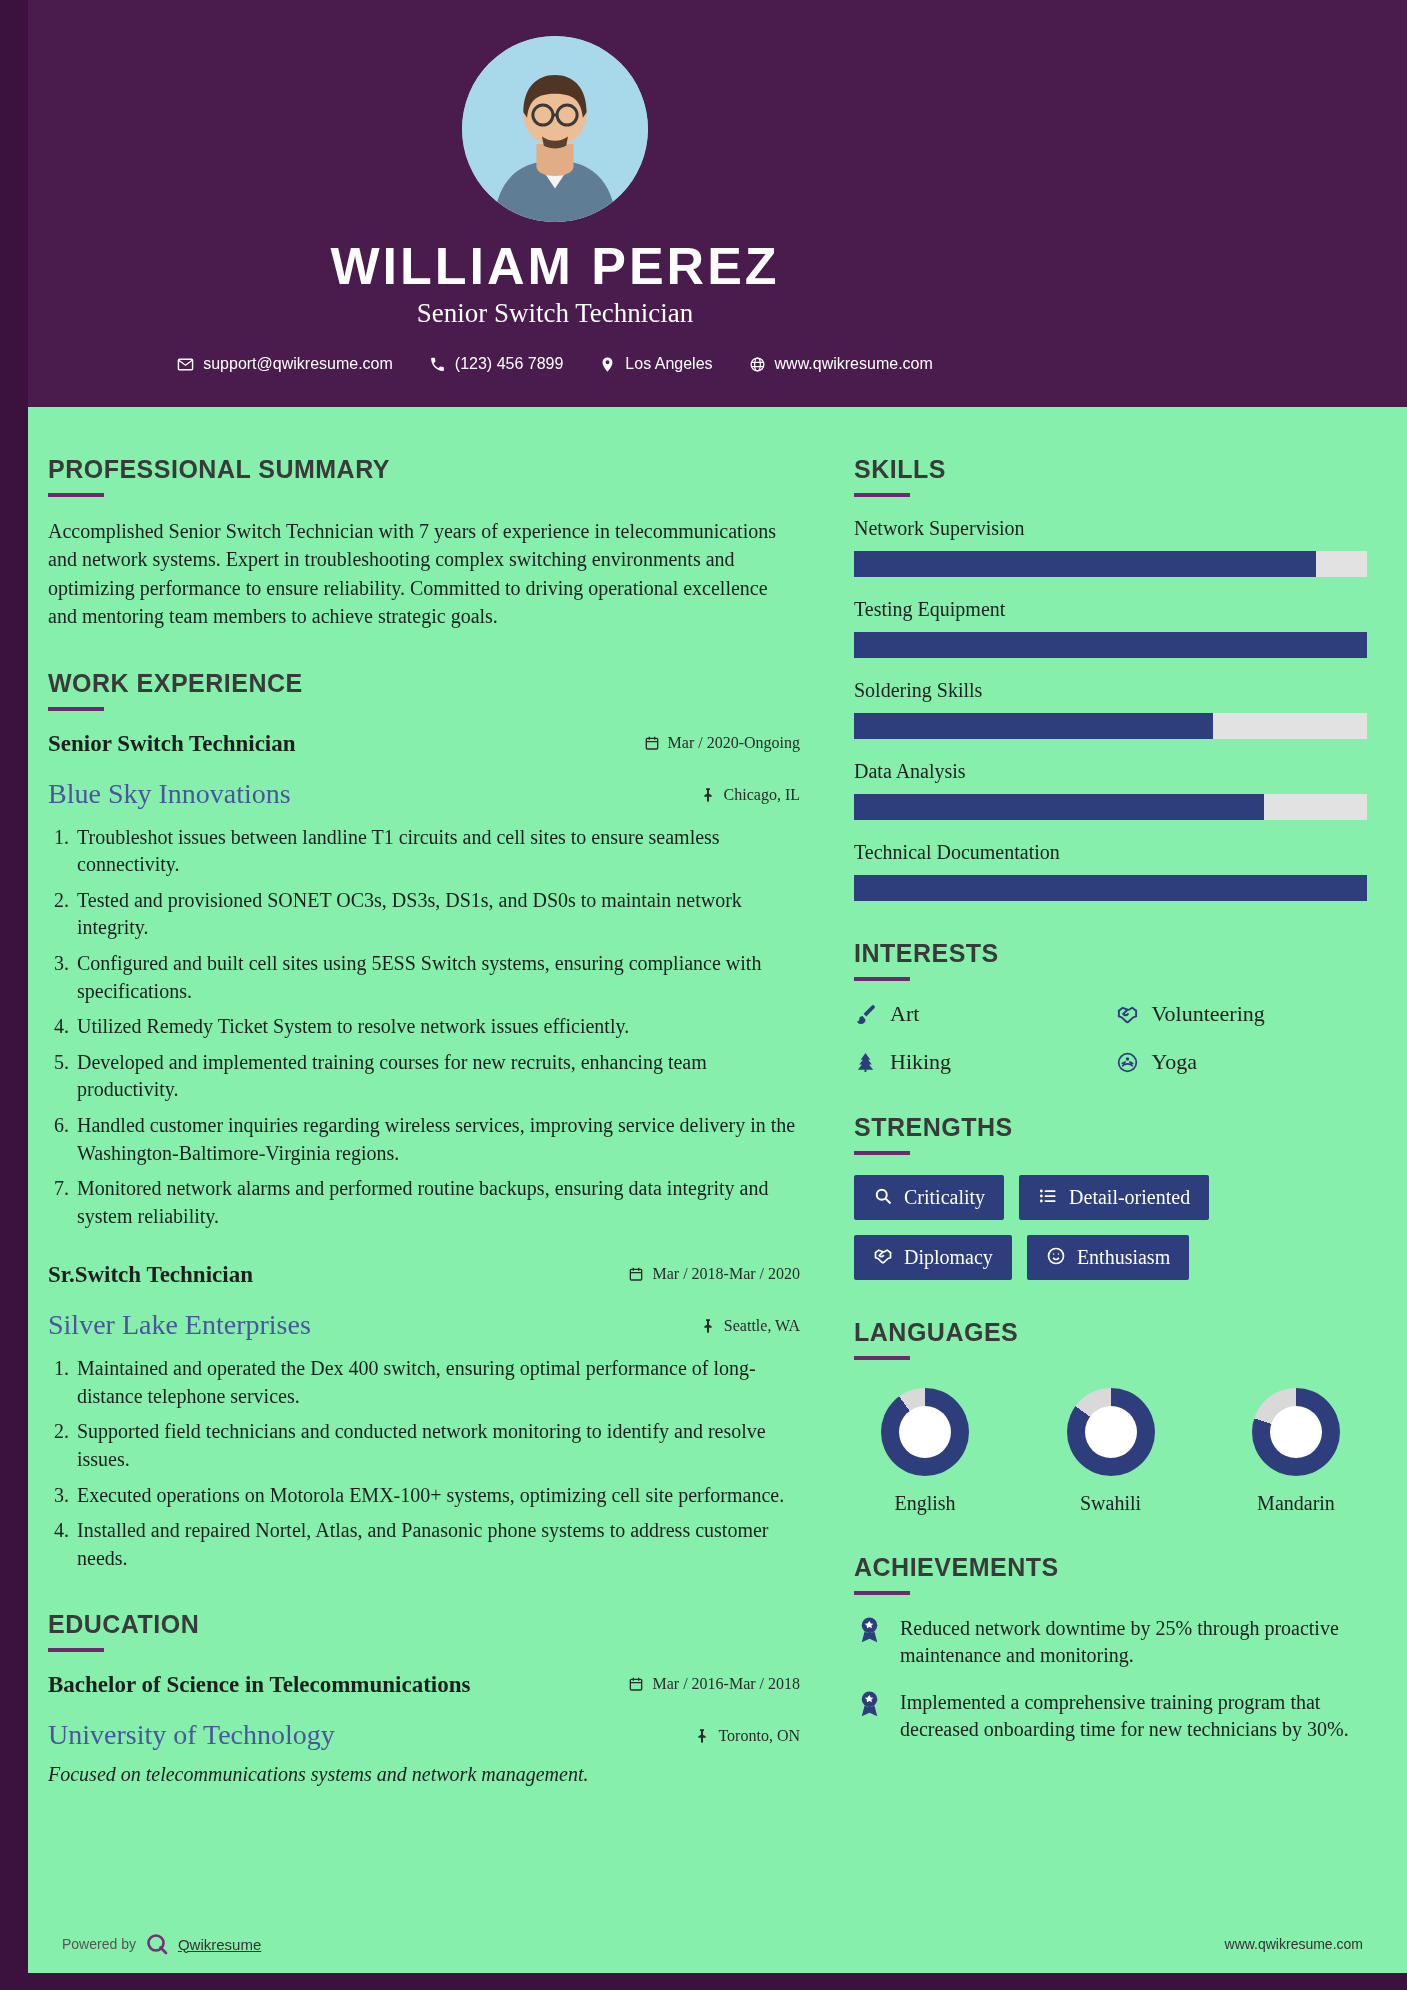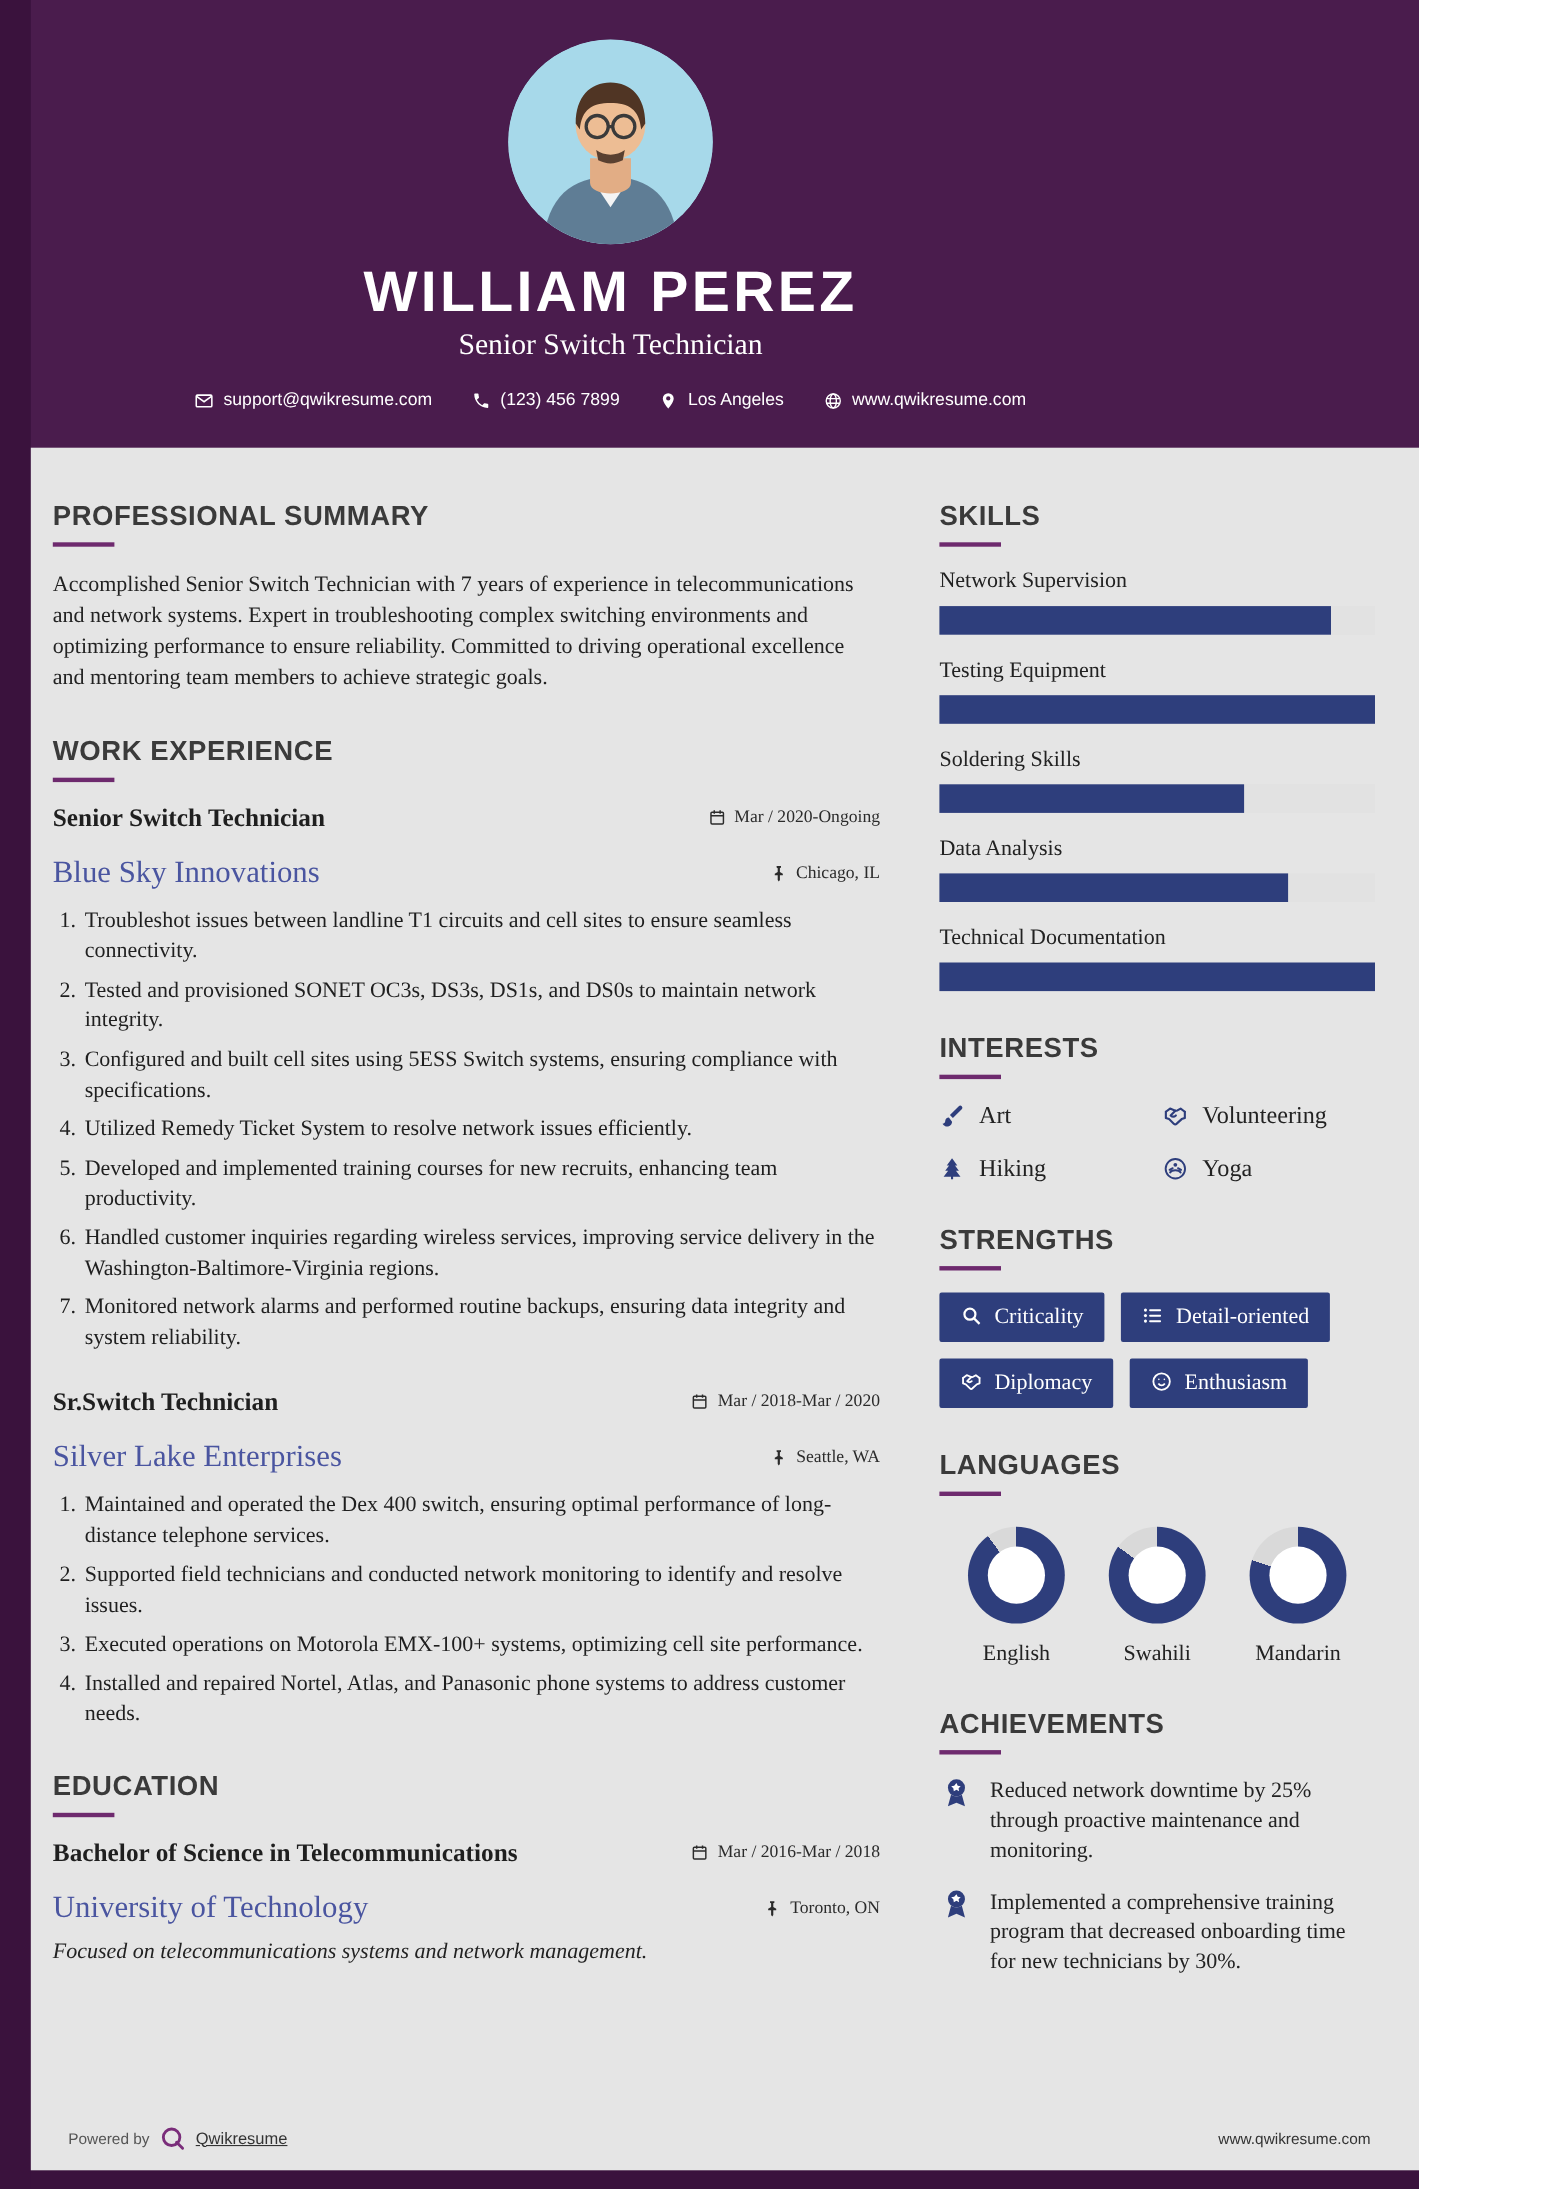--- a/index.html
+++ b/index.html
@@ -1,22 +1,22 @@
 <!DOCTYPE html>
 <html><head>
 <meta charset="utf-8">
 <style>
   * { box-sizing: border-box; }
   html, body { margin: 0; padding: 0; background: #ffffff; }
   body { width: 1407px; }
   .page {
     position: relative;
-    width: 1290px;
+    width: 1407px;
     min-height: 1990px;
-    background: #e5e5e5;
+    background: #86efac;
     font-family: "Liberation Serif", serif;
     color: #262626;
     overflow: hidden;
   }
   
   .left-stripe {
     position: absolute; top: 0; left: 0;
     width: 28px; height: 100%;
     background: #3a123d; z-index: 6;
   }

